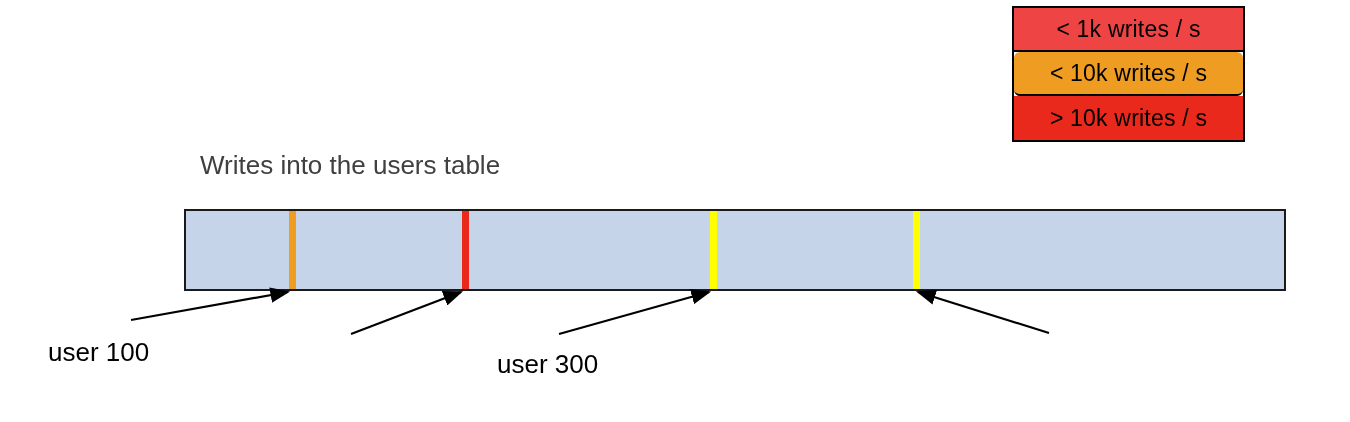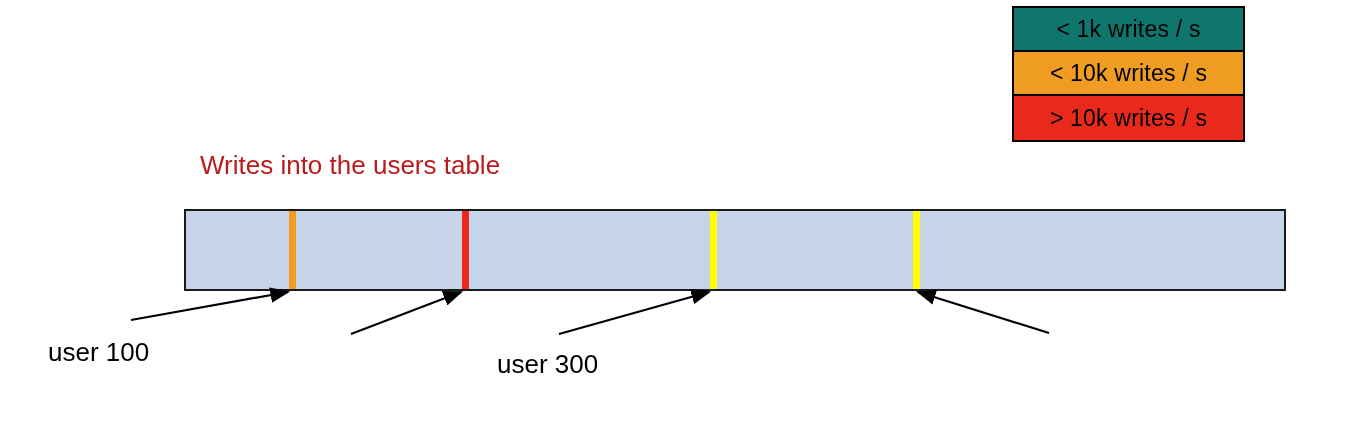--- a/index.html
+++ b/index.html
@@ -48,21 +48,21 @@
     letter-spacing: 0.2px;
     white-space: nowrap;
   }
 
   
   #chart-title {
     position: absolute;
     left: 200px;
     top: 150px;
     font-size: 26px;
-    color: #b91c1c;
+    color: #404040;
     white-space: nowrap;
   }
 
   
   #bar-wrap {
     position: absolute;
     left: 184px;
     top: 209px;
     width: 1102px;
     height: 82px;
@@ -94,24 +94,24 @@
     color: #000000;
     white-space: nowrap;
   }
 </style>
 </head>
 <body>
 
 <div id="canvas">
 
   <div id="legend">
-    <div class="legend-row" style="background: #0f766e;">
+    <div class="legend-row" style="background: #ef4444;">
       <span class="legend-label">&lt; 1k writes / s</span>
     </div>
-    <div class="legend-row" style="background: rgb(238, 156, 34);">
+    <div class="legend-row" style="background: rgb(238, 156, 34); border-radius: 6px;">
       <span class="legend-label">&lt; 10k writes / s</span>
     </div>
     <div class="legend-row" style="background: rgb(232, 41, 28);">
       <span class="legend-label">&gt; 10k writes / s</span>
     </div>
   </div>
 
   <div id="chart-title">Writes into the users table</div>
 
   <div id="bar-wrap" style="background: rgb(198, 212, 234); border-color: rgb(26, 26, 26);">

